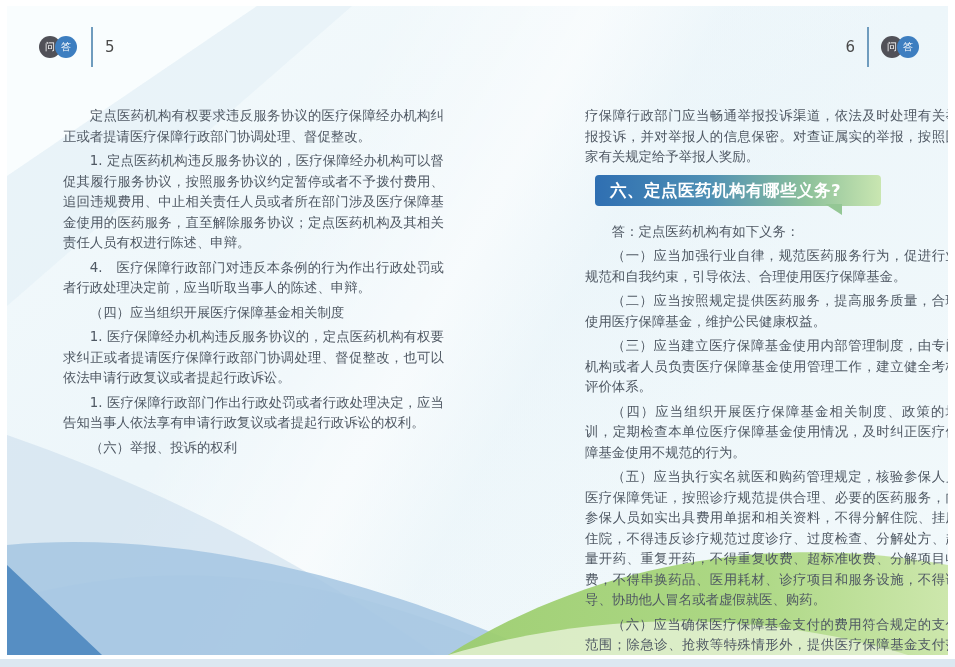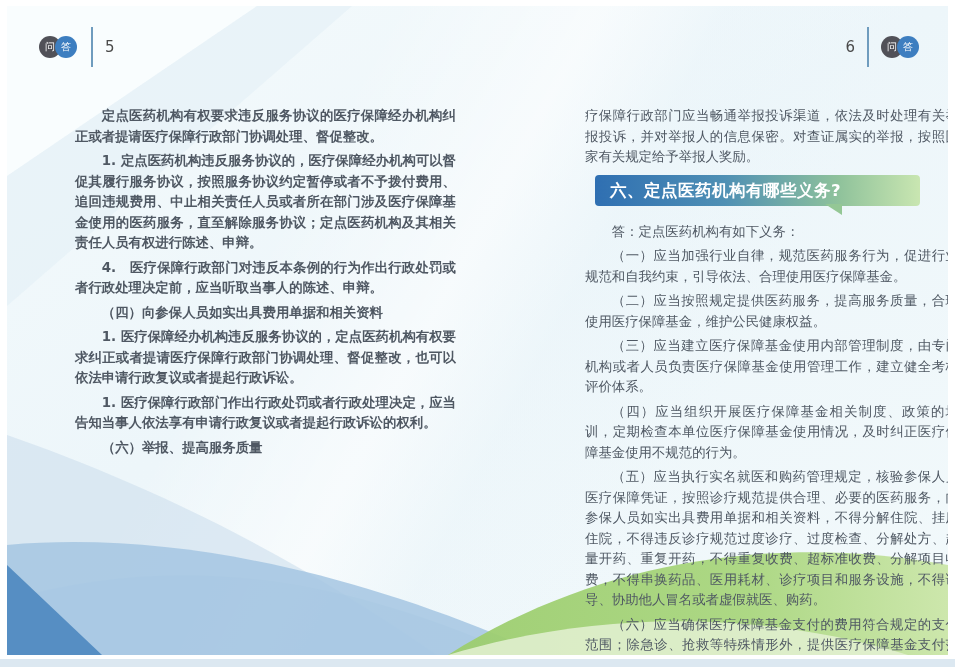--- a/index.html
+++ b/index.html
@@ -34,32 +34,32 @@
                   color:#ffffff; font-size:10px; line-height:1; }
   .badge-q { left:0;  background:#515158; z-index:1; }
   .badge-a { left:16px; background:#3d7ec0; z-index:2; }
   .vline { width:2px; height:40px; background:#6f9cbe; }
   .pagenum { font-size:15px; color:#4a4a4a; padding:0 12px; }
   .corner-left  .vline { margin-left:12px; }
   .corner-right .vline { margin-right:0; }
 
   
   .col { position:absolute; top:100px; color:#4f5863; }
-  .col-left  { left:68px;  width:381px;font-weight:bold; }
+  .col-left  { left:56px;  width:381px; }
   .col-right { left:578px; width:374px; }
   .para {
     font-size:13.4px; line-height:20.5px; margin:0 0 4px 0;
     text-align:justify; text-justify:inter-ideograph; word-break:break-all;
     text-indent:2em;
   }
   .para.noindent { text-indent:0; }
 
   
   .section-bar {
-    position:relative; margin:7px 0 16px 10px; width:325px; height:31px;
+    position:relative; margin:7px 0 16px 10px; width:286px; height:31px;
     border-radius:4px; padding-left:15px;
     background:linear-gradient(90deg,#2f6fb2 0%,#4f90b4 40%,#8fc29b 75%,#c9e6b1 100%);
     color:#ffffff; font-size:16.5px; font-weight:bold; line-height:31px;
     letter-spacing:0.5px; white-space:nowrap;
   }
   .section-bar .tail {
     position:absolute; left:230px; top:29px; width:0; height:0;
     border-top:11px solid #94c795; border-left:17px solid transparent;
   }
 </style>
@@ -109,24 +109,24 @@
       <div class="qa-badge" style="margin-left:12px;">
         <span class="badge-circle badge-q">问</span>
         <span class="badge-circle badge-a">答</span>
       </div>
     </div>
 
     <div class="col col-left">
         <p class="para">定点医药机构有权要求违反服务协议的医疗保障经办机构纠正或者提请医疗保障行政部门协调处理、督促整改。</p>
         <p class="para">1. 定点医药机构违反服务协议的，医疗保障经办机构可以督促其履行服务协议，按照服务协议约定暂停或者不予拨付费用、追回违规费用、中止相关责任人员或者所在部门涉及医疗保障基金使用的医药服务，直至解除服务协议；定点医药机构及其相关责任人员有权进行陈述、申辩。</p>
         <p class="para">4.　医疗保障行政部门对违反本条例的行为作出行政处罚或者行政处理决定前，应当听取当事人的陈述、申辩。</p>
-        <p class="para">（四）向参保人员如实出具费用单据和相关资料</p>
+        <p class="para">（四）应当组织开展医疗保障基金相关制度</p>
         <p class="para">1. 医疗保障经办机构违反服务协议的，定点医药机构有权要求纠正或者提请医疗保障行政部门协调处理、督促整改，也可以依法申请行政复议或者提起行政诉讼。</p>
         <p class="para">1. 医疗保障行政部门作出行政处罚或者行政处理决定，应当告知当事人依法享有申请行政复议或者提起行政诉讼的权利。</p>
-        <p class="para">（六）举报、提高服务质量</p>
+        <p class="para">（六）举报、投诉的权利</p>
       </div>
 
     <div class="col col-right">
       <div>
           <p class="para noindent">疗保障行政部门应当畅通举报投诉渠道，依法及时处理有关举报投诉，并对举报人的信息保密。对查证属实的举报，按照国家有关规定给予举报人奖励。</p>
         </div>
       <div class="section-bar">
         <span>六、定点医药机构有哪些义务?</span>
         <div class="tail"></div>
       </div>

